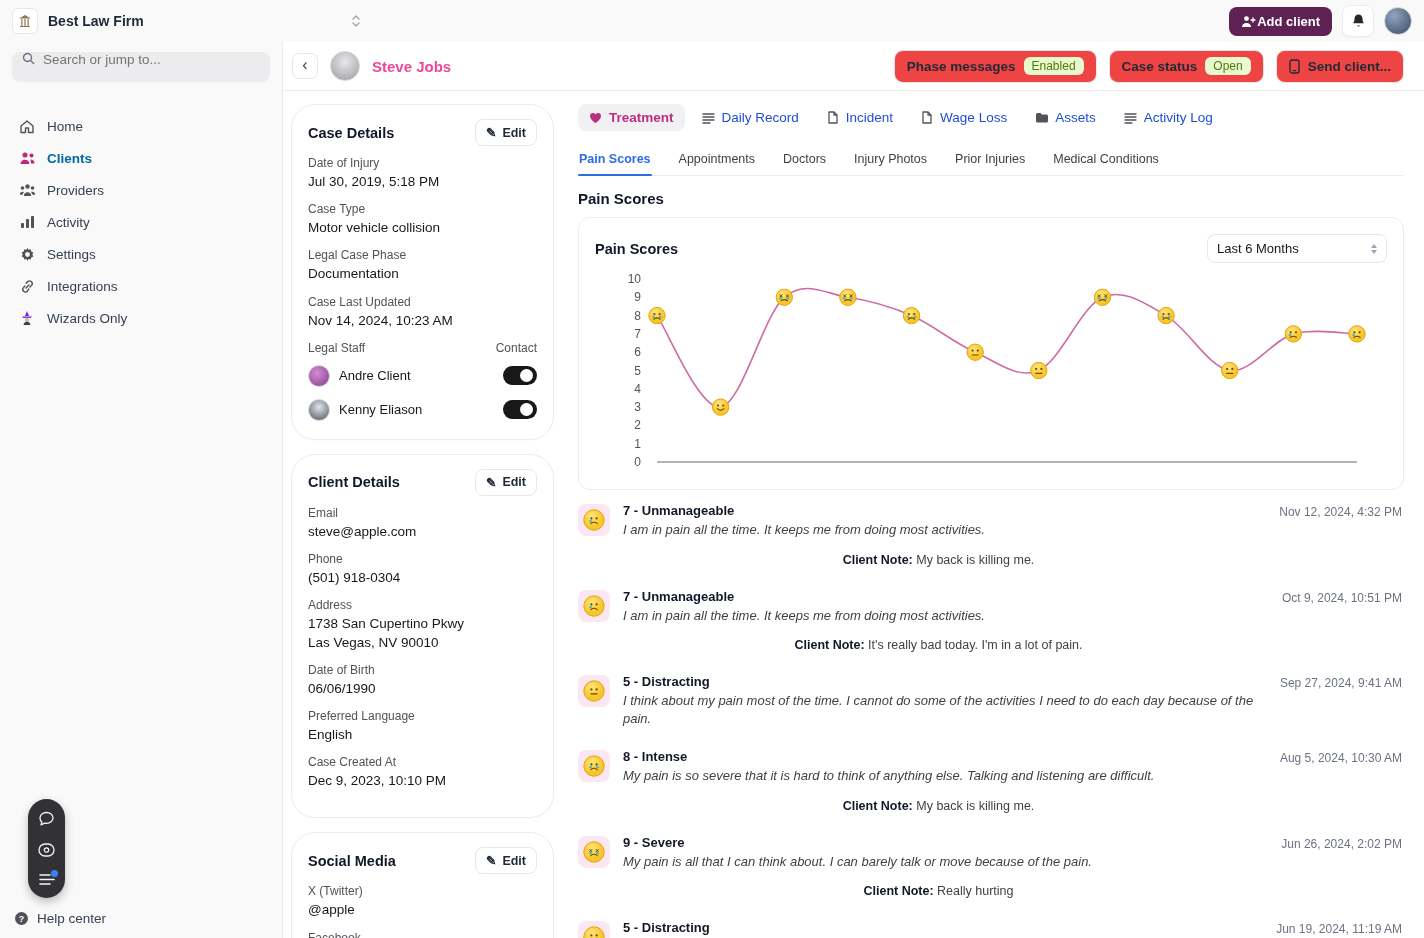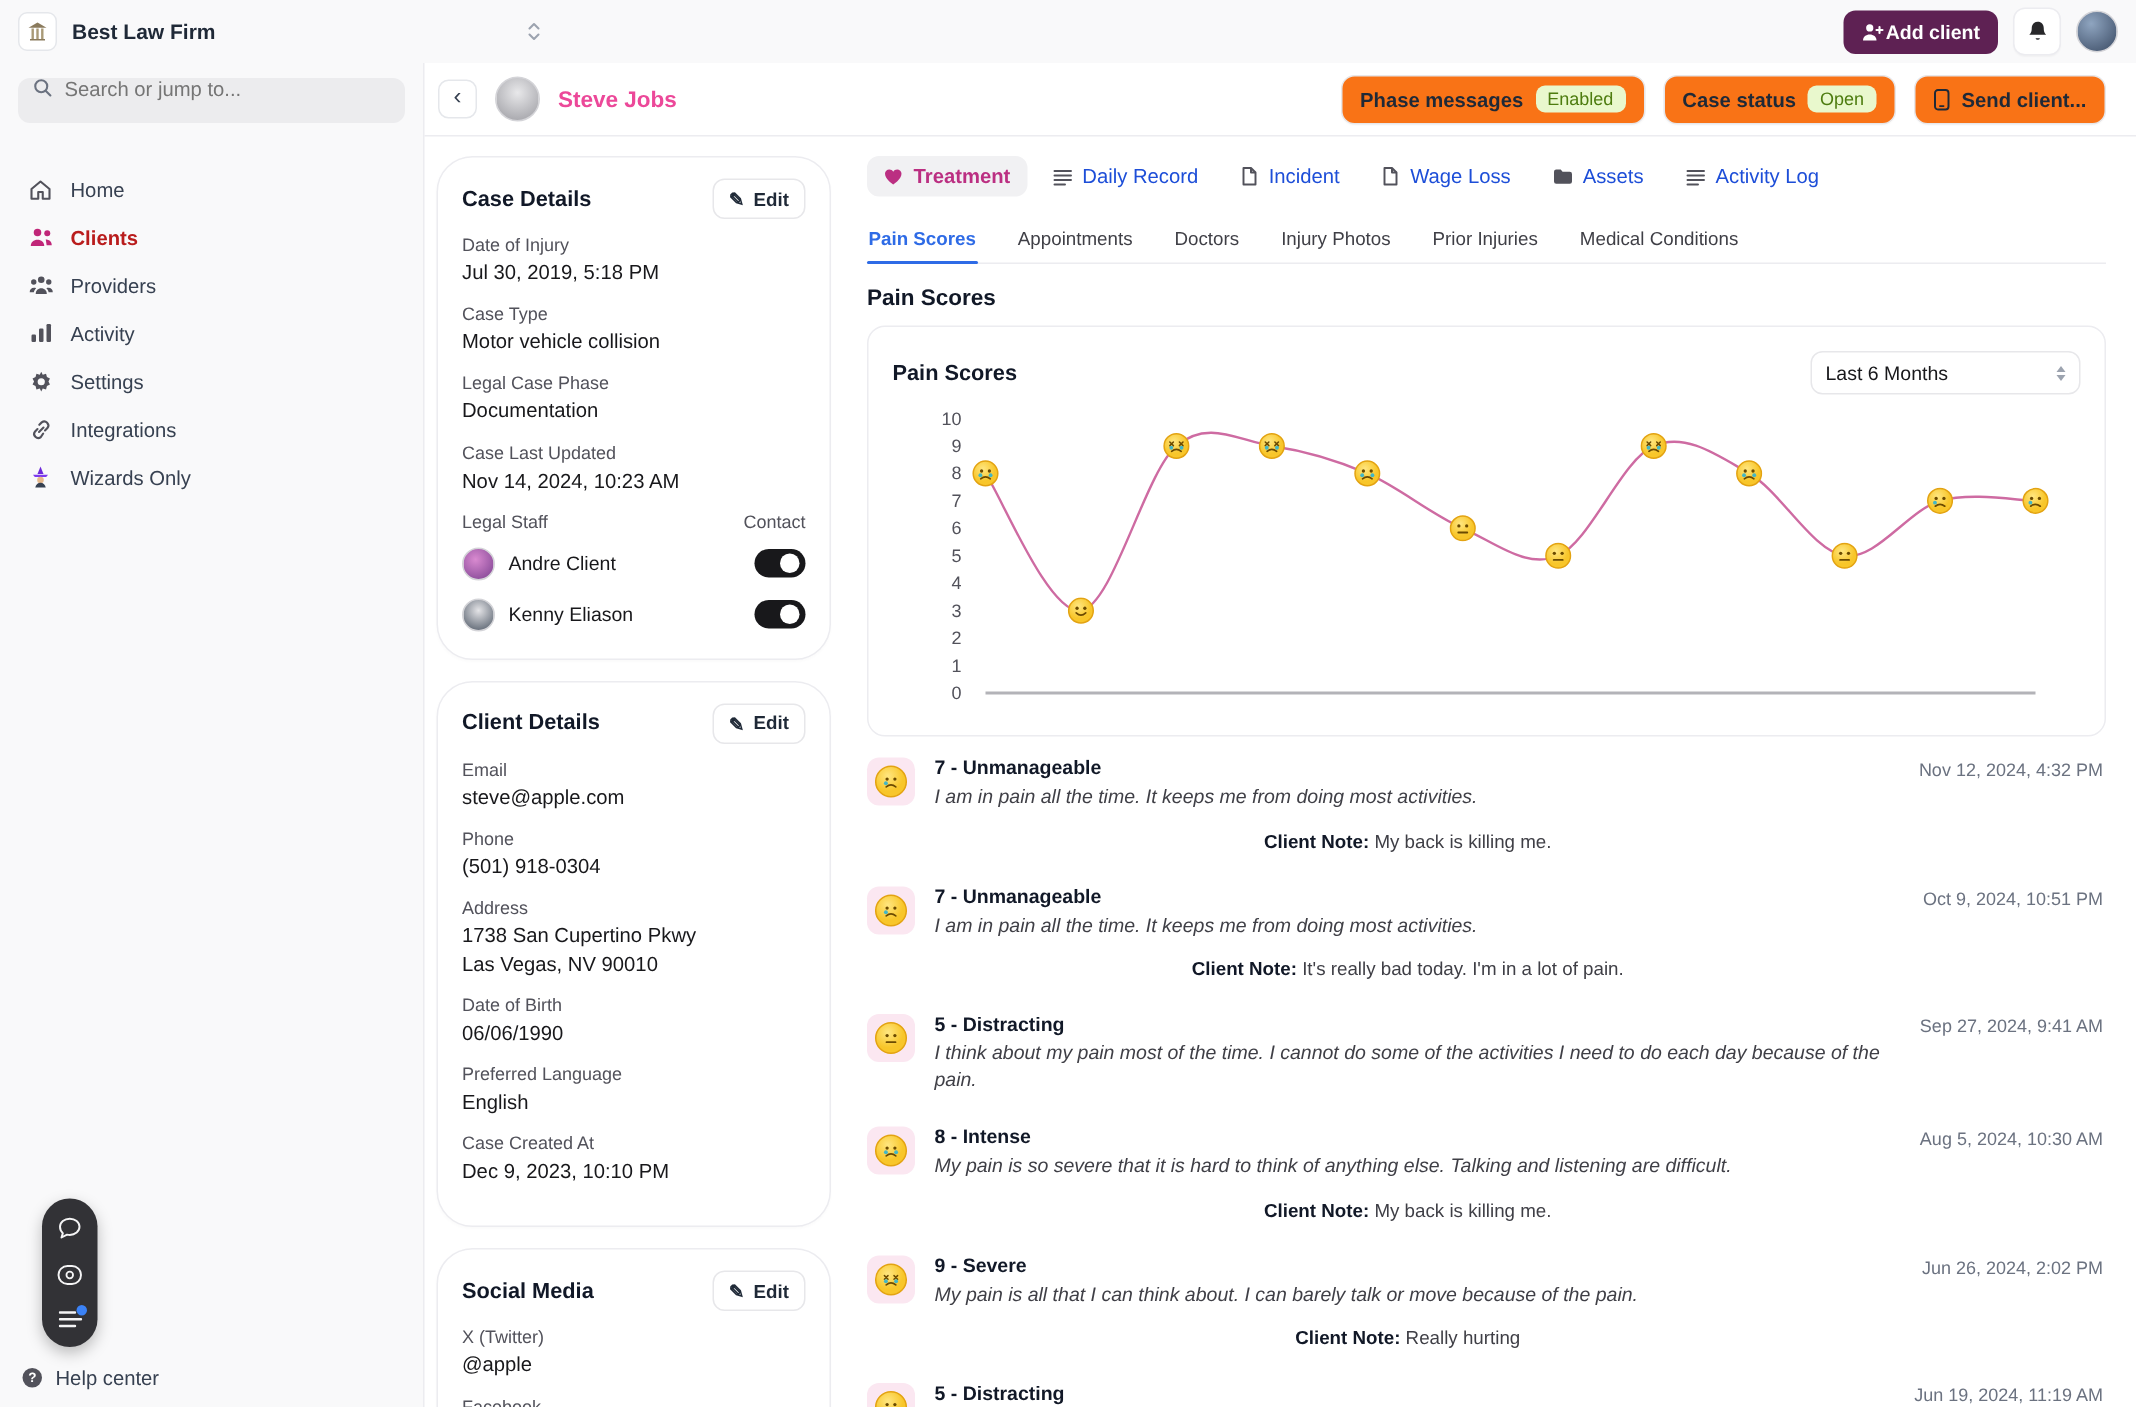--- a/index.html
+++ b/index.html
@@ -18,33 +18,33 @@
   .avatar { border-radius:50%; background:radial-gradient(circle at 35% 30%, #8fa5c0, #3a4a63); border:1px solid #d4d4d8; }
   .avatar.top { width:28px; height:28px; }
 
   
   .shell { display:flex; height:896px; }
   .sidebar { width:283px; padding:10px 12px; background:#f9f9fa; position:relative; }
   .search { display:flex; align-items:flex-start; gap:8px; background:#ececee; border-radius:8px; height:30px; padding:0 10px; color:#6b7280; margin-bottom:28px; cursor:text; }
   .search input { border:none; background:transparent; outline:none; font-size:13.5px; color:#374151; width:100%; font-family:"Liberation Sans", sans-serif;}
   .nav-item { display:flex; align-items:center; gap:11px; height:32px; padding:0 6px; border-radius:8px; font-size:13.5px; color:#374151; cursor:pointer; }
   .nav-item .nicon { width:18px; display:flex; justify-content:center; }
-  .nav-item.active { color:#b91c1c; font-weight:600; }
+  .nav-item.active { color:#0369a1; font-weight:600; }
   .help { position:absolute; left:14px; bottom:12px; display:flex; align-items:center; gap:8px; color:#374151; font-size:13.5px; cursor:pointer; }
   .fab { position:absolute; left:28px; bottom:40px; width:37px; background:#323236; border-radius:19px; padding:12px 0; display:flex; flex-direction:column; align-items:center; gap:16px; box-shadow:0 4px 10px rgba(0,0,0,.25); }
   .fab .ficon { position:relative; display:flex; cursor:pointer; }
   .fab .dot { position:absolute; right:-3px; top:-3px; width:7px; height:7px; background:#3b82f6; border-radius:50%; }
 
   .main { flex:1; background:#fff; border-left:1px solid #ececf0; display:flex; flex-direction:column; }
   .client-header { height:49px; min-height:49px; border-bottom:1px solid #ececf0; display:flex; align-items:center; padding:0 20px 0 9px; gap:12px; }
   .btn-back { width:26px; height:26px; border:1px solid #e5e7eb; background:#fff; border-radius:7px; font-size:16px; color:#374151; cursor:pointer; line-height:1; padding-bottom:2px;}
   .avatar.client { width:30px; height:30px; background:radial-gradient(circle at 50% 35%, #e8e8ea, #9b9ba1); }
   .client-name { font-size:15px; font-weight:700; color:#ec4899; }
   .header-actions { margin-left:auto; display:flex; gap:12px; }
-  .hbtn { display:flex; align-items:center; gap:8px; background:#f97316; border:1px solid #e7e7ea; border-radius:9px; height:33px; padding:0 12px; font-size:13.5px; font-weight:600; color:#1f2937; cursor:pointer; box-shadow:0 1px 1px rgba(0,0,0,.02); }
+  .hbtn { display:flex; align-items:center; gap:8px; background:#ef4444; border:1px solid #e7e7ea; border-radius:9px; height:33px; padding:0 12px; font-size:13.5px; font-weight:600; color:#1f2937; cursor:pointer; box-shadow:0 1px 1px rgba(0,0,0,.02); }
   .badge-green { background:#e9f8cd; color:#4d7c0f; font-size:12px; font-weight:500; border-radius:6px; padding:2px 8px; }
 
   .content { flex:1; display:flex; gap:24px; padding:13px 20px 0 8px; overflow:hidden; }
   .leftcol { width:263px; min-width:263px; }
   .card { background:#fff; border:1px solid #ececf0; border-radius:24px; padding:14px 16px 16px; margin-bottom:14px; box-shadow:0 1px 2px rgba(0,0,0,.02); }
   .card-head { display:flex; align-items:center; justify-content:space-between; margin-bottom:10px; }
   .card-title { font-size:14.5px; font-weight:700; color:#111827; }
   .btn-edit { display:flex; align-items:center; gap:6px; border:1px solid #e7e7ea; background:#fff; border-radius:8px; height:27px; padding:0 10px; font-size:12.5px; font-weight:600; color:#1f2937; cursor:pointer; }
   .fld { margin-bottom:11px; }
   .fld-label { font-size:12px; color:#52525b; margin-bottom:3px; }

